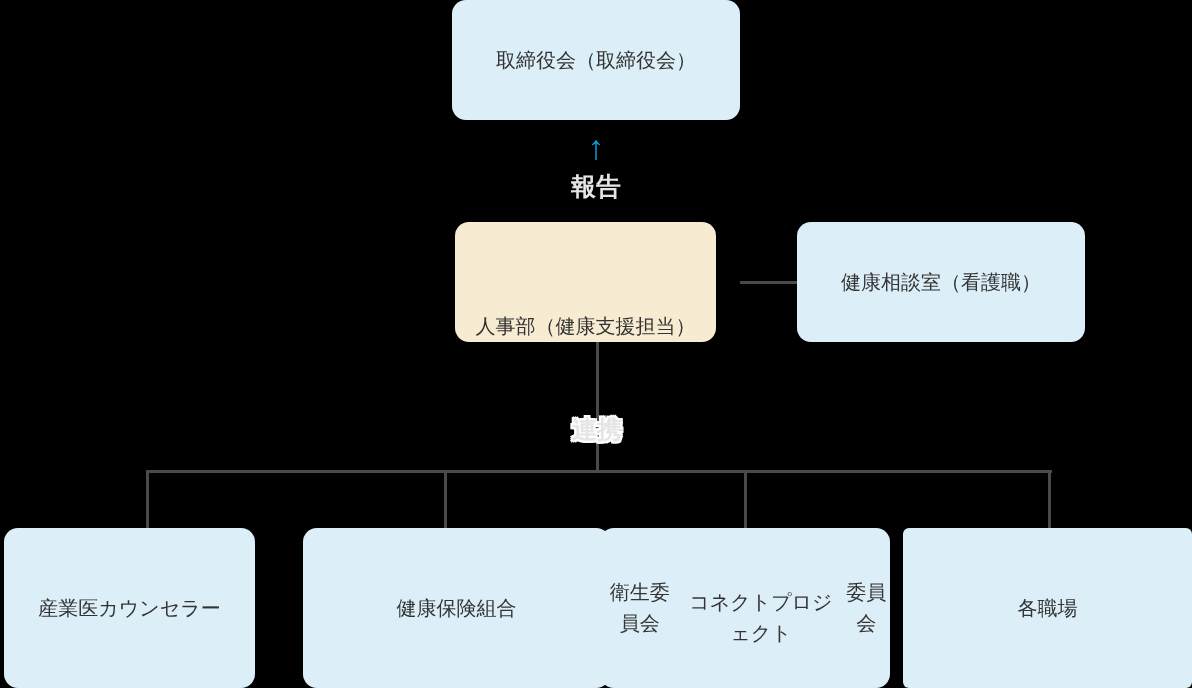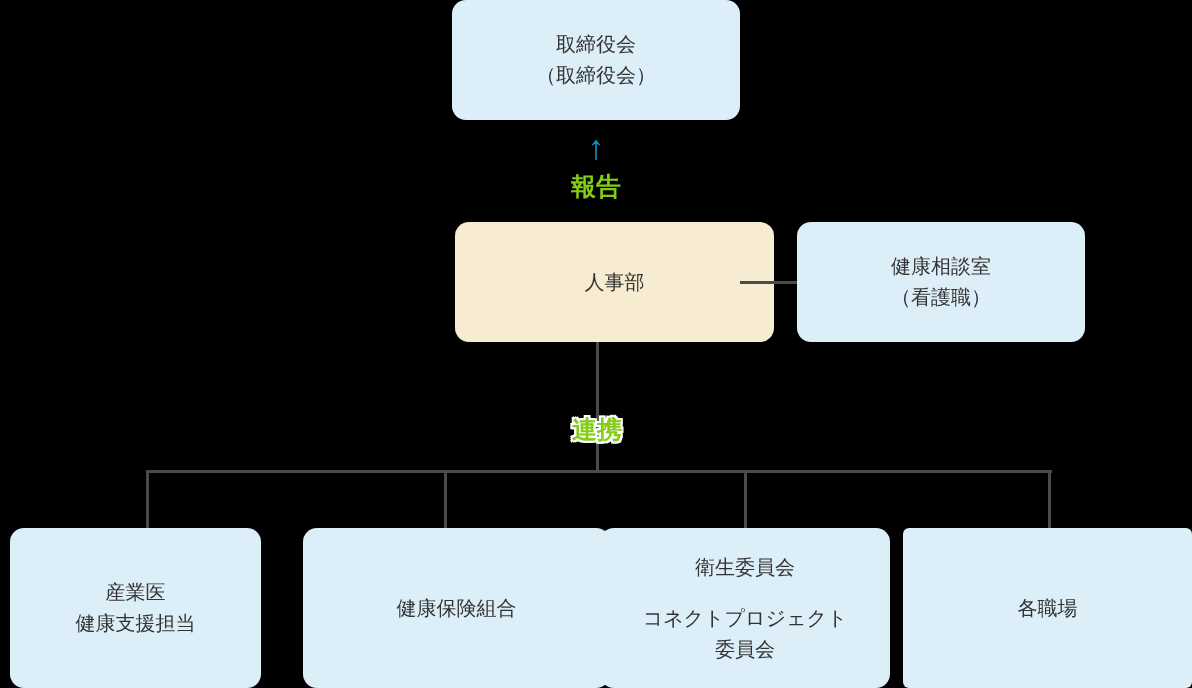--- a/index.html
+++ b/index.html
@@ -9,40 +9,40 @@
     height: 688px;
     background: #000;
     font-family: "Liberation Sans", "DejaVu Sans", sans-serif;
     color: #333;
     overflow: hidden;
   }
   .box {
     position: absolute;
     border-radius: 14px;
     display: flex;
-    flex-direction: column;
+    flex-direction: row;
     align-items: center;
     justify-content: center;
     text-align: center;
     font-size: 20px;
     line-height: 1.55;
     color: #333;
   }
   .box-blue  { background: #dceef8; }
   .box-cream { background: #f7ecd2; }
   .line {
     position: absolute;
     background: #4a4a4a;
   }
   .accent-label {
     position: absolute;
     text-align: center;
     font-size: 25px;
     font-weight: bold;
-    color: #84cc16;
+    color: #e5e5e5;
   }
   .outlined {
     text-shadow:
       -2px -2px 0 #fff,  2px -2px 0 #fff,
       -2px  2px 0 #fff,  2px  2px 0 #fff,
        0   -2px 0 #fff,  0    2px 0 #fff,
       -2px  0   0 #fff,  2px  0   0 #fff;
   }
   .arrow-up {
     position: absolute;
@@ -51,50 +51,51 @@
     font-weight: bold;
     color: #0b9cd8;
     line-height: 1;
   }
   .gap { margin-top: 20px; }
 
   
   #box-board    { left: 452px; top: 0px;   width: 288px; height: 120px; }
   #arrow-report { left: 452px; top: 130px; width: 288px; }
   #label-report { left: 452px; top: 170px; width: 288px; }
-  #box-hr       { left: 455px; top: 222px; width: 319px; height: 120px; }
+  #box-hr       { left: 455px; top: 222px; width: 261px; height: 120px; align-items: flex-end; }
   #conn-hr-consult { left: 740px; top: 281px; width: 57px; height: 3px; }
   #box-consult  { left: 797px; top: 222px; width: 288px; height: 120px; }
   #line-v-main  { left: 596px; top: 342px; width: 3px; height: 128px; }
   #label-coop   { left: 537px; top: 381px; width: 120px; margin-top: 32px; }
   #line-branch  { left: 146px; top: 470px; width: 906px; height: 3px; }
   #line-v-1     { left: 146px;  top: 470px; width: 3px; height: 58px; }
   #line-v-2     { left: 444px;  top: 470px; width: 3px; height: 58px; }
   #line-v-3     { left: 744px;  top: 470px; width: 3px; height: 58px; }
   #line-v-4     { left: 1048px; top: 470px; width: 3px; height: 58px; }
-  #box-bottom-1 { left: 10px;   top: 528px; width: 251px; height: 160px; }
+  #box-bottom-1 { left: 4px;   top: 528px; width: 251px; height: 160px; }
   #box-bottom-2 { left: 303px; top: 528px; width: 307px; height: 160px; }
   #box-bottom-3 { left: 600px; top: 528px; width: 290px; height: 160px; }
   #box-bottom-4 { left: 903px; top: 528px; width: 289px; height: 160px; border-radius: 6px; }
 </style>
 </head>
 <body>
 
 <div class="canvas">
 
   <div class="box box-blue" id="box-board">
     <span>取締役会</span>
     <span>（取締役会）</span>
   </div>
 
   <div class="arrow-up" id="arrow-report">↑</div>
   <div class="accent-label" id="label-report">報告</div>
 
   <div class="box box-cream" id="box-hr">
     <span>人事部</span>
+    <span>（健康支援担当）</span>
   </div>
 
   <div class="line" id="conn-hr-consult"></div>
 
   <div class="box box-blue" id="box-consult">
     <span>健康相談室</span>
     <span>（看護職）</span>
   </div>
 
   <div class="line" id="line-v-main"></div>
@@ -102,21 +103,21 @@
   <div class="accent-label outlined" id="label-coop">連携</div>
 
   <div class="line" id="line-branch"></div>
   <div class="line" id="line-v-1"></div>
   <div class="line" id="line-v-2"></div>
   <div class="line" id="line-v-3"></div>
   <div class="line" id="line-v-4"></div>
 
   <div class="box box-blue" id="box-bottom-1">
     <span>産業医</span>
-    <span>健康支援担当</span>
+    <span>カウンセラー</span>
   </div>
 
   <div class="box box-blue" id="box-bottom-2">
     <span>健康保険組合</span>
   </div>
 
   <div class="box box-blue" id="box-bottom-3">
     <span>衛生委員会</span>
     <span class="gap">コネクトプロジェクト</span>
     <span>委員会</span>

